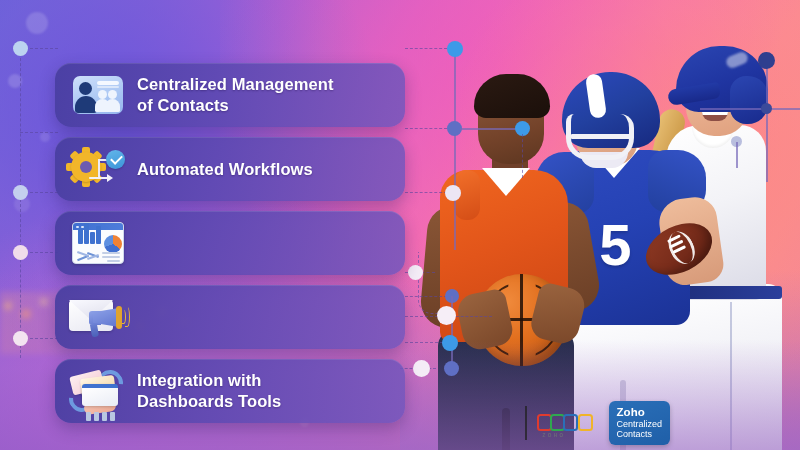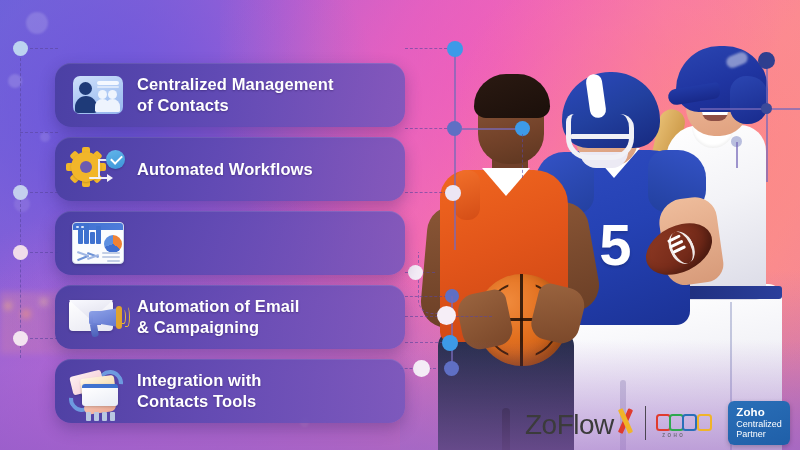--- a/index.html
+++ b/index.html
@@ -572,63 +572,54 @@
       <div class="card-icon">
         <div class="i-env"></div>
         <div class="i-env-flap"></div>
         <div class="i-mega-handle"></div>
         <div class="i-mega-body"></div>
         <div class="i-mega"></div>
         <div class="i-mega-cap"></div>
         <div class="i-wave" style="left:55px;top:16px;width:4px;height:14px;"></div>
         <div class="i-wave" style="left:58px;top:13px;width:5px;height:20px;"></div>
       </div>
-      <div class="card-label">Automation of Email
-&amp; Campaigning</div>
     </div>
 
     <div class="card" style="min-height:62px;">
       <div class="card-icon">
         <div class="i-arrow-top"></div>
         <div class="i-arrow-bot"></div>
         <div class="i-tk1"></div>
         <div class="i-tk2"></div>
         <div class="i-tk-hand"></div>
         <div class="i-tk3">
           <div class="i-tk3-c" style="left:4px;"></div>
           <div class="i-tk3-c" style="left:12px;"></div>
           <div class="i-tk3-c" style="left:20px;"></div>
           <div class="i-tk3-c" style="left:28px;"></div>
         </div>
       </div>
       <div class="card-label">Integration with
-Contacts Tools</div>
+Dashboards Tools</div>
     </div>
   </div>
 
   <div class="logobar">
 
-    <div class="zoflow">
-      <span>ZoFlow</span>
-      <span class="x">
-        <span class="s1"></span>
-          <span class="s2"></span>
-      </span>
-    </div>
 
     <div class="logo-div"></div>
 
     <div class="zoho-mark">
       <div class="zoho-sq" style="left:0px;border-color:#e03b2e;"></div>
       <div class="zoho-sq" style="left:13px;border-color:#2fa84f;"></div>
       <div class="zoho-sq" style="left:26px;border-color:#2a6fb8;"></div>
       <div class="zoho-sq" style="left:41px;border-color:#f0b429;"></div>
       <div class="zoho-caption">ZOHO</div>
     </div>
 
     <div class="partner">
       <div class="t1">Zoho</div>
       <div class="t2">Centralized</div>
-      <div class="t3">Partner</div>
+      <div class="t3">Contacts</div>
     </div>
   </div>
 
 </div>
 
 </body></html>

